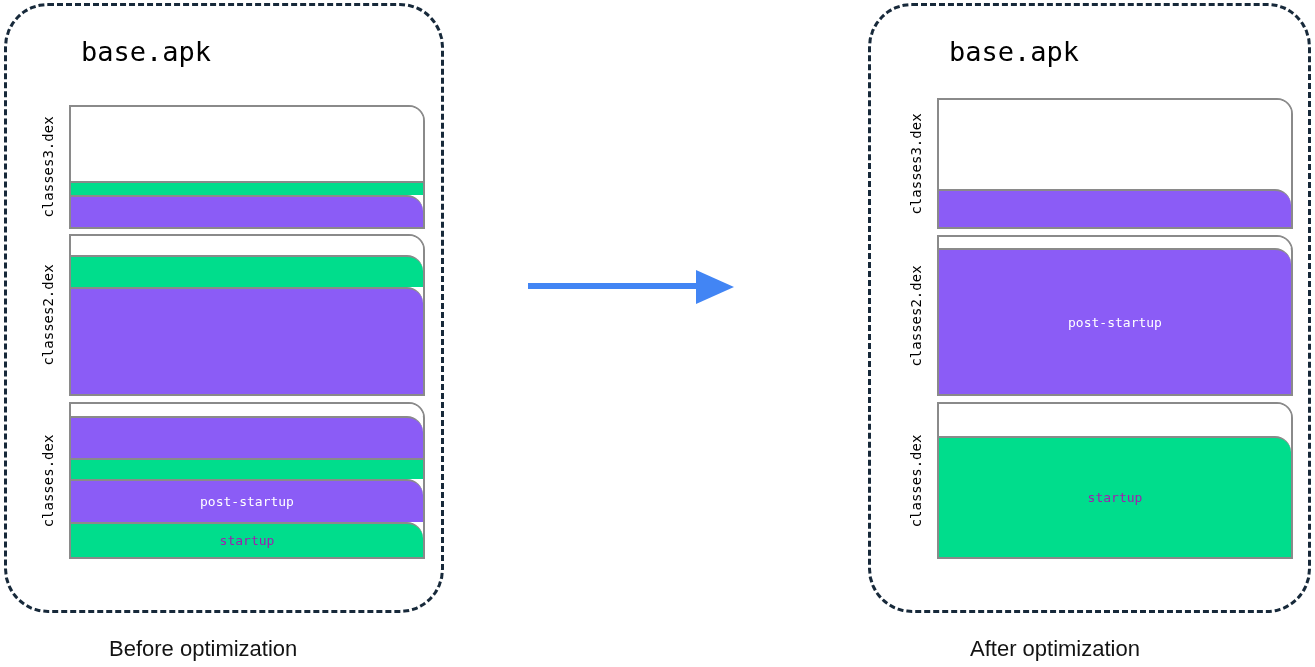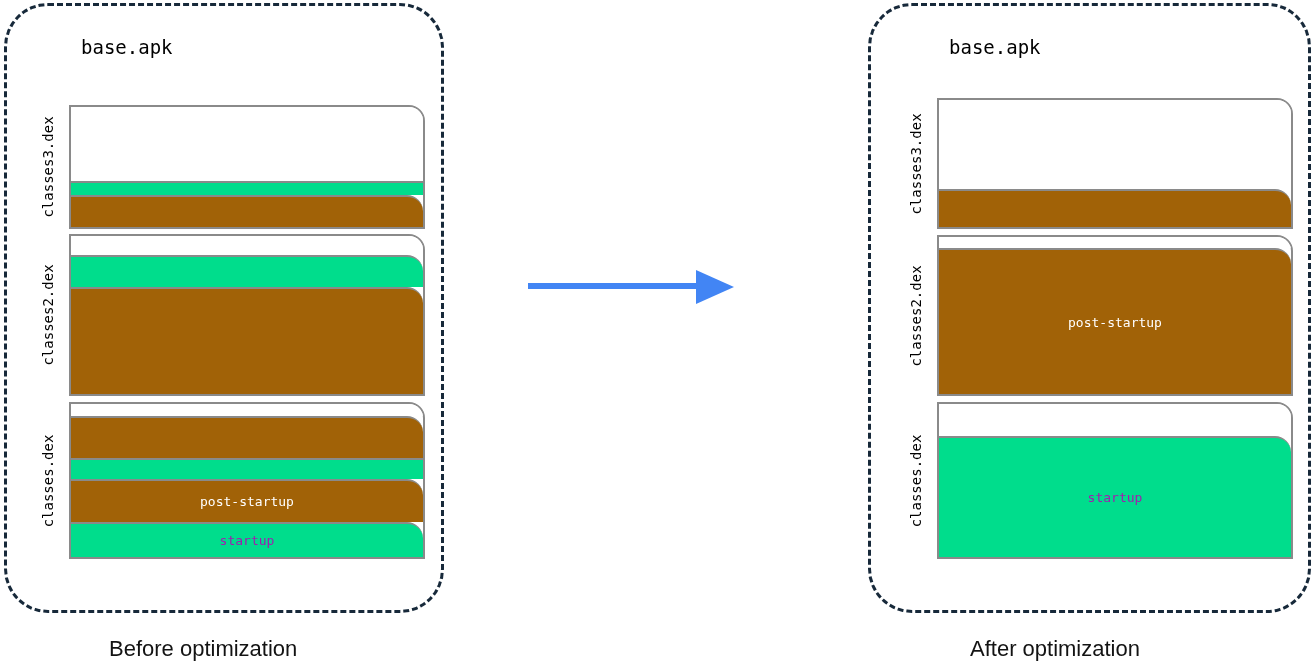--- a/index.html
+++ b/index.html
@@ -28,21 +28,21 @@
     box-sizing: border-box;
     background: #ffffff;
   }
   .apk-panel.left  { left: 4px;   top: 3px; width: 440px; height: 610px; }
   .apk-panel.right { left: 868px; top: 3px; width: 443px; height: 610px; }
 
   .apk-title {
     position: absolute;
     top: 30px;
     font-family: "DejaVu Sans Mono", "Liberation Mono", monospace;
-    font-size: 19px;
+    font-size: 27px;
     color: #000000;
     letter-spacing: 0px;
     white-space: nowrap;
   }
   .apk-panel.left  .apk-title { left: 74px; }
   .apk-panel.right .apk-title { left: 78px; }
 
   
   .dex-group {
     position: absolute;
@@ -89,21 +89,21 @@
     box-sizing: border-box;
     position: relative;
     display: flex;
     align-items: center;
     justify-content: center;
     font-family: "DejaVu Sans Mono", "Liberation Mono", monospace;
     font-size: 13px;
     border-top: 2px solid #8a8a8a;
   }
   .seg.empty        { background: #ffffff; border-top: none; }
-  .seg.blue         { background: #a16207; color: #ffffff; }
+  .seg.blue         { background: #8b5cf6; color: #ffffff; }
   .seg.green        { background: #00dd8c; color: #a21caf; }
   .seg.rounded-tr   { border-top-right-radius: 16px; }
 
   
   .arrow-wrap {
     position: absolute;
     left: 520px;
     top: 258px;
     width: 225px;
     height: 56px;

